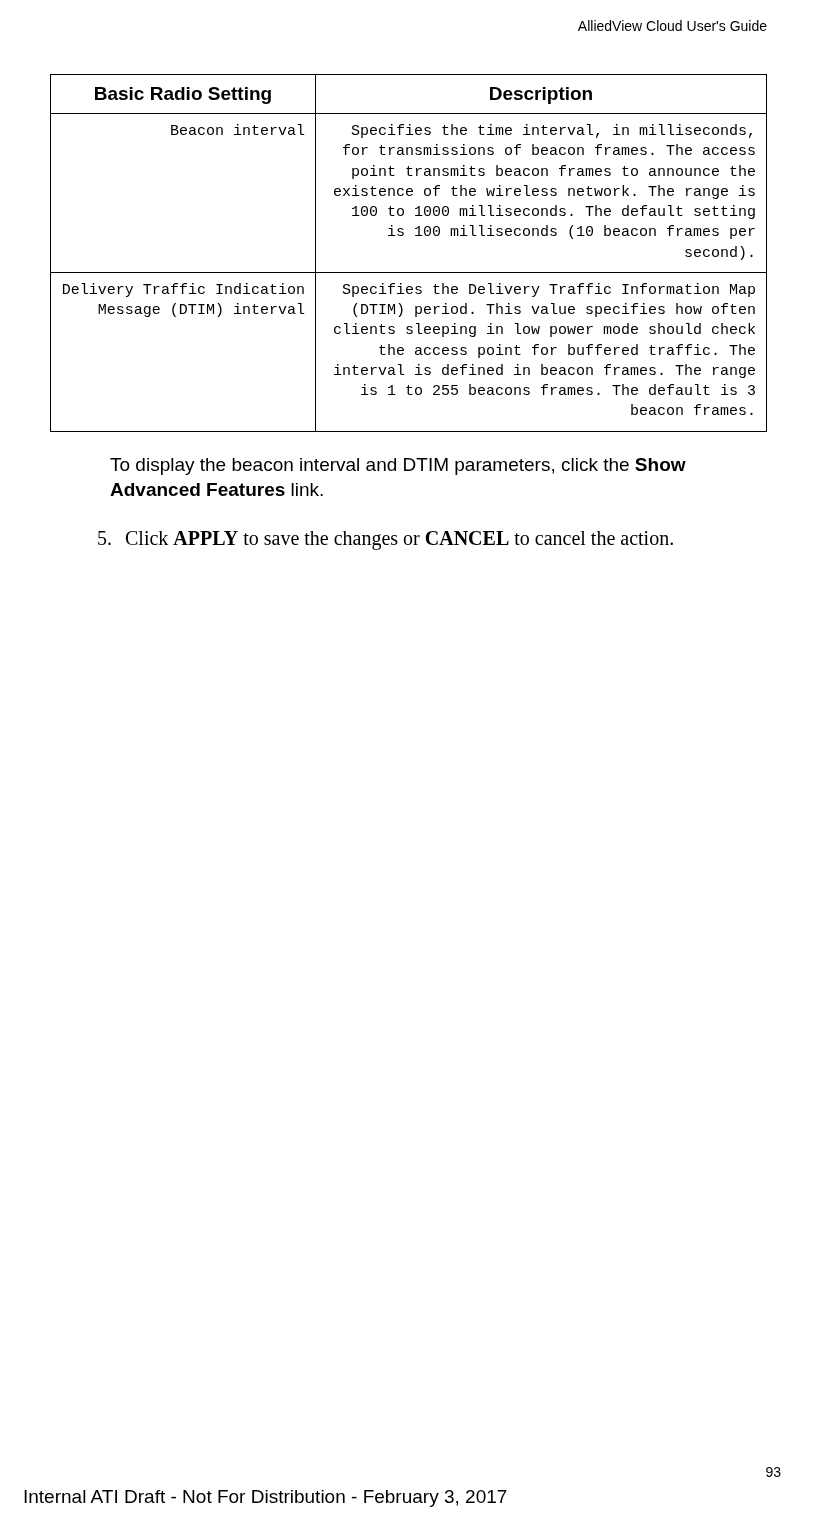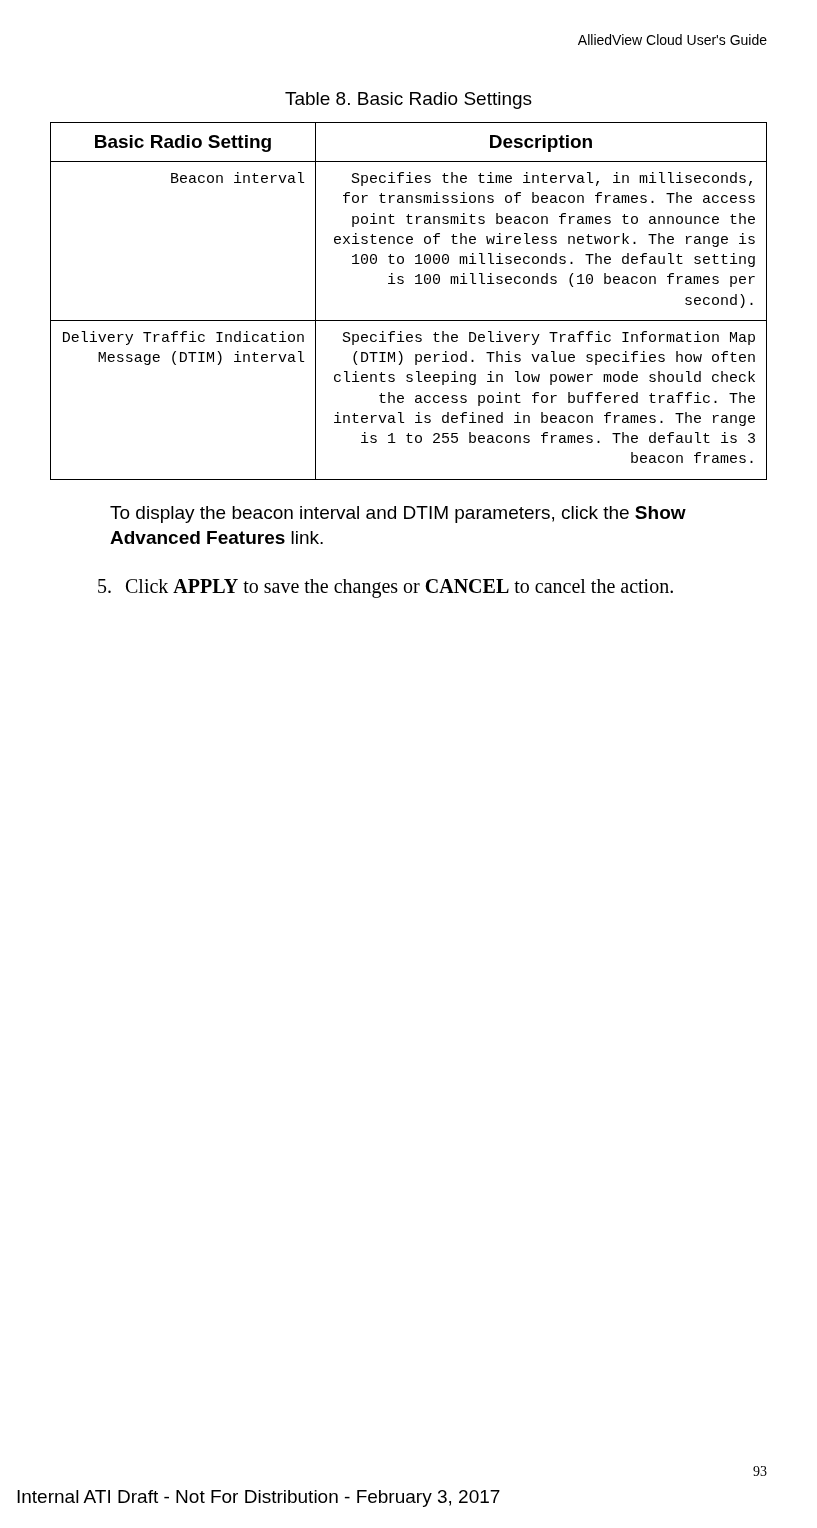--- a/index.html
+++ b/index.html
@@ -5,21 +5,21 @@
     body {
       font-family: Arial, Helvetica, sans-serif;
       margin: 0;
       padding: 0;
       width: 817px;
       height: 1528px;
       position: relative;
       background: white;
     }
     .page {
-      padding: 32px 50px 20px 50px;
+      padding: 18px 50px 20px 50px;
       height: 100%;
       box-sizing: border-box;
       position: relative;
     }
     .header-title {
       text-align: right;
       font-size: 14px;
       font-family: Arial, sans-serif;
       margin-bottom: 40px;
     }
@@ -76,39 +76,38 @@
     .step-num {
       display: inline-block;
       width: 28px;
     }
     .bold {
       font-weight: bold;
     }
     .page-number {
       position: absolute;
       bottom: 48px;
-      right: 50px;
+      right: 36px;
       font-size: 14px;
-      font-family: Liberation Serif, serif;
+      font-family: Liberation Sans, sans-serif;
     }
     .footer {
       position: absolute;
       bottom: 20px;
-      left: 16px;
+      left: 23px;
       font-size: 19px;
       font-family: Arial, sans-serif;
     }
   </style>
 </head>
 <body>
 
 <div class="page">
   <div class="header-title">AlliedView Cloud User's Guide</div>
 
-  <div class="table-caption">Table 8. Basic Radio Settings</div>
 
   <table>
     <thead>
       <tr>
         <th class="col-setting">Basic Radio Setting</th>
         <th class="col-description">Description</th>
       </tr>
     </thead>
     <tbody>
       <tr>

